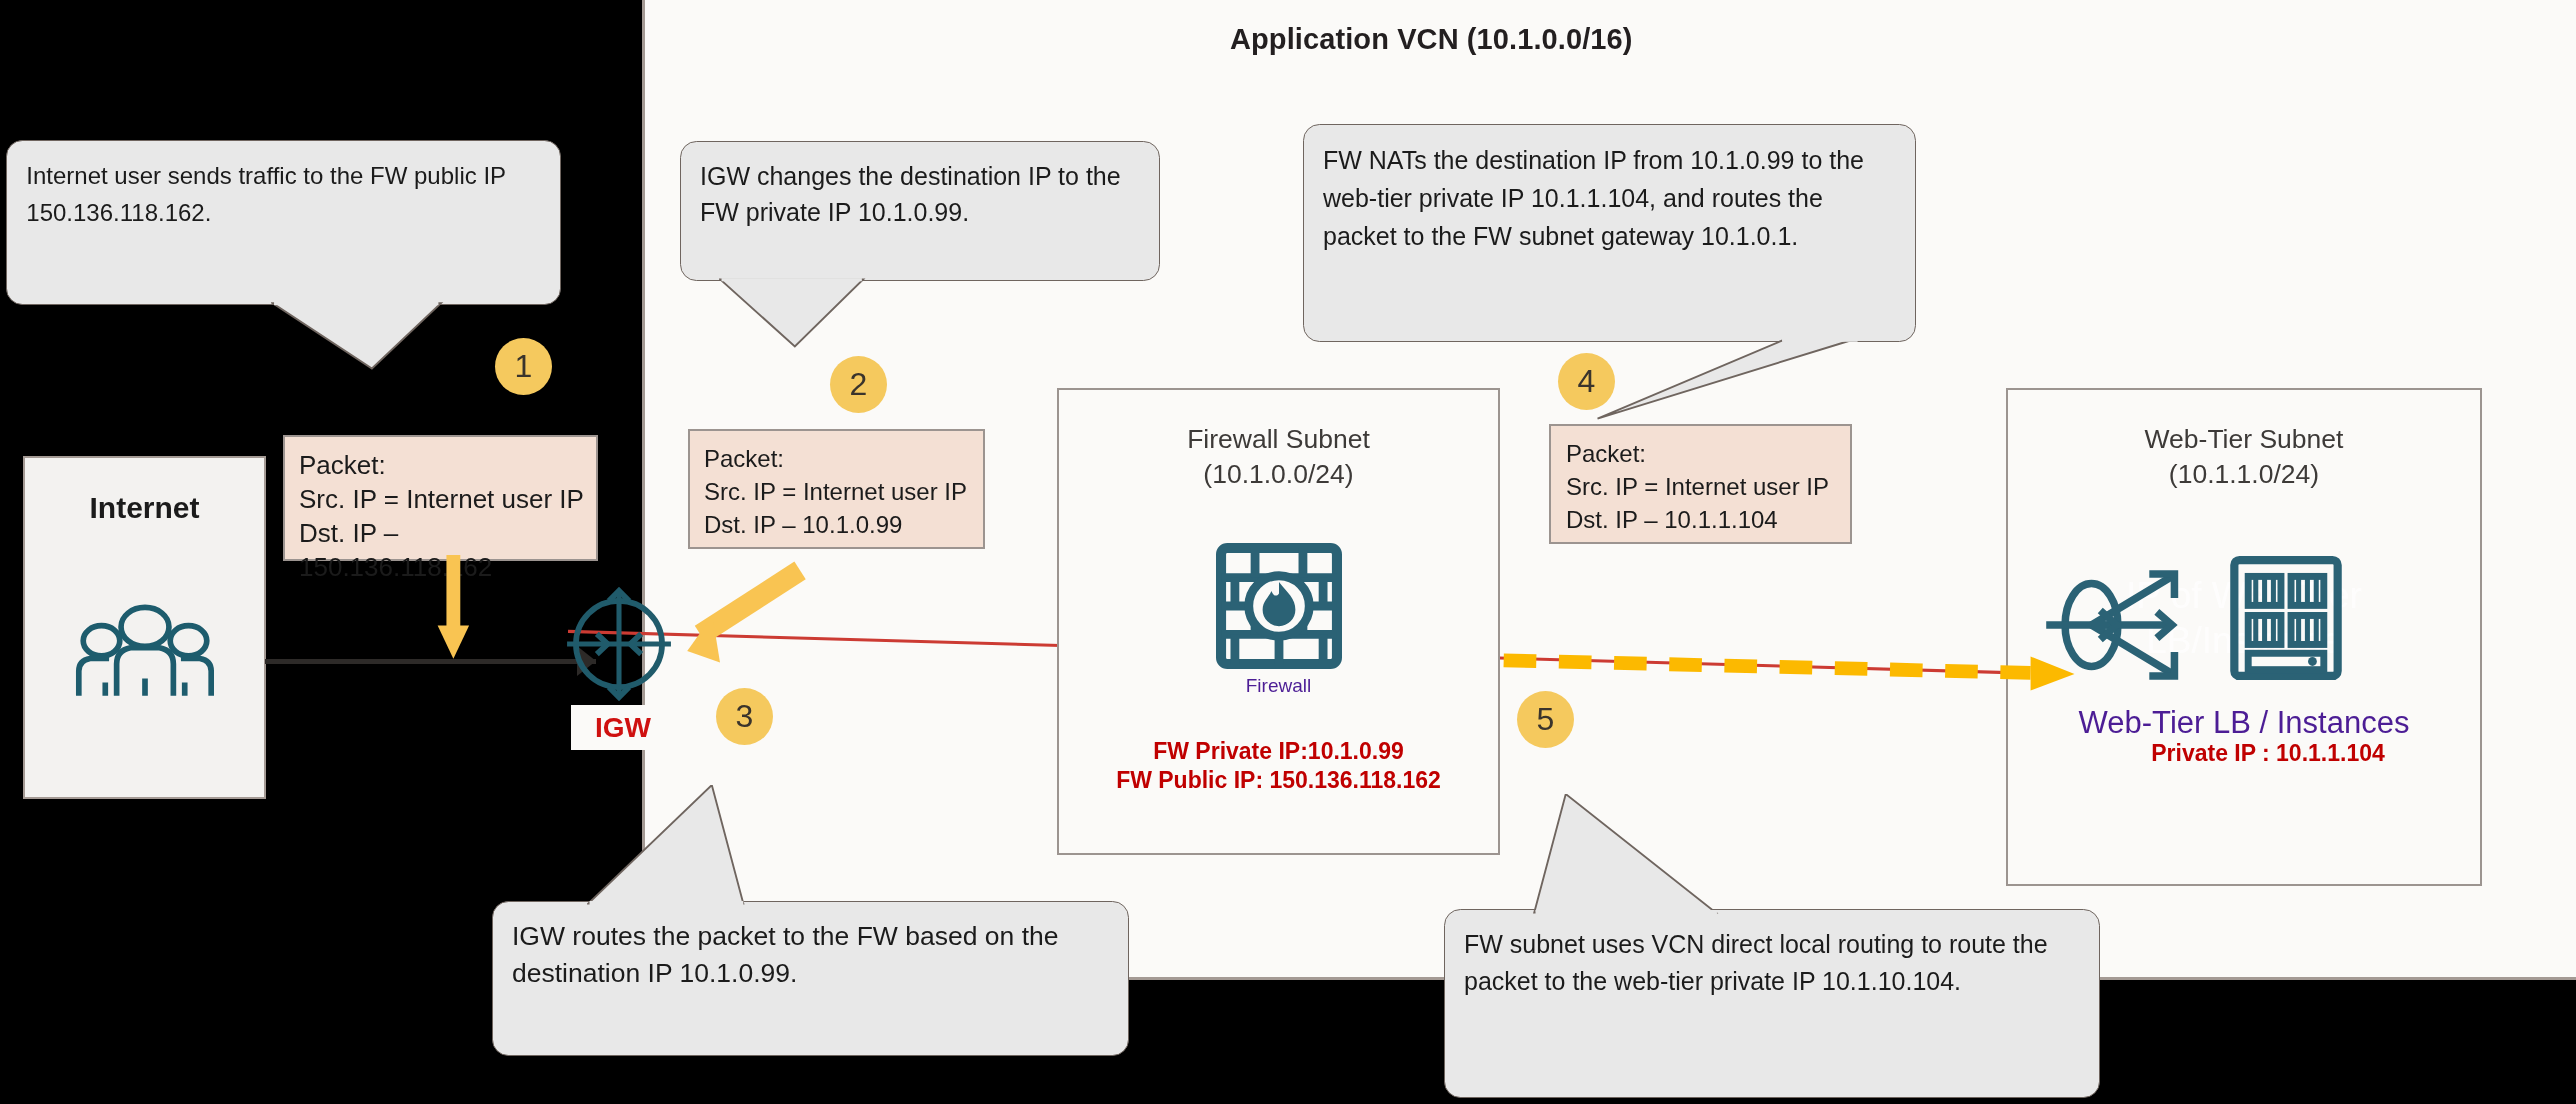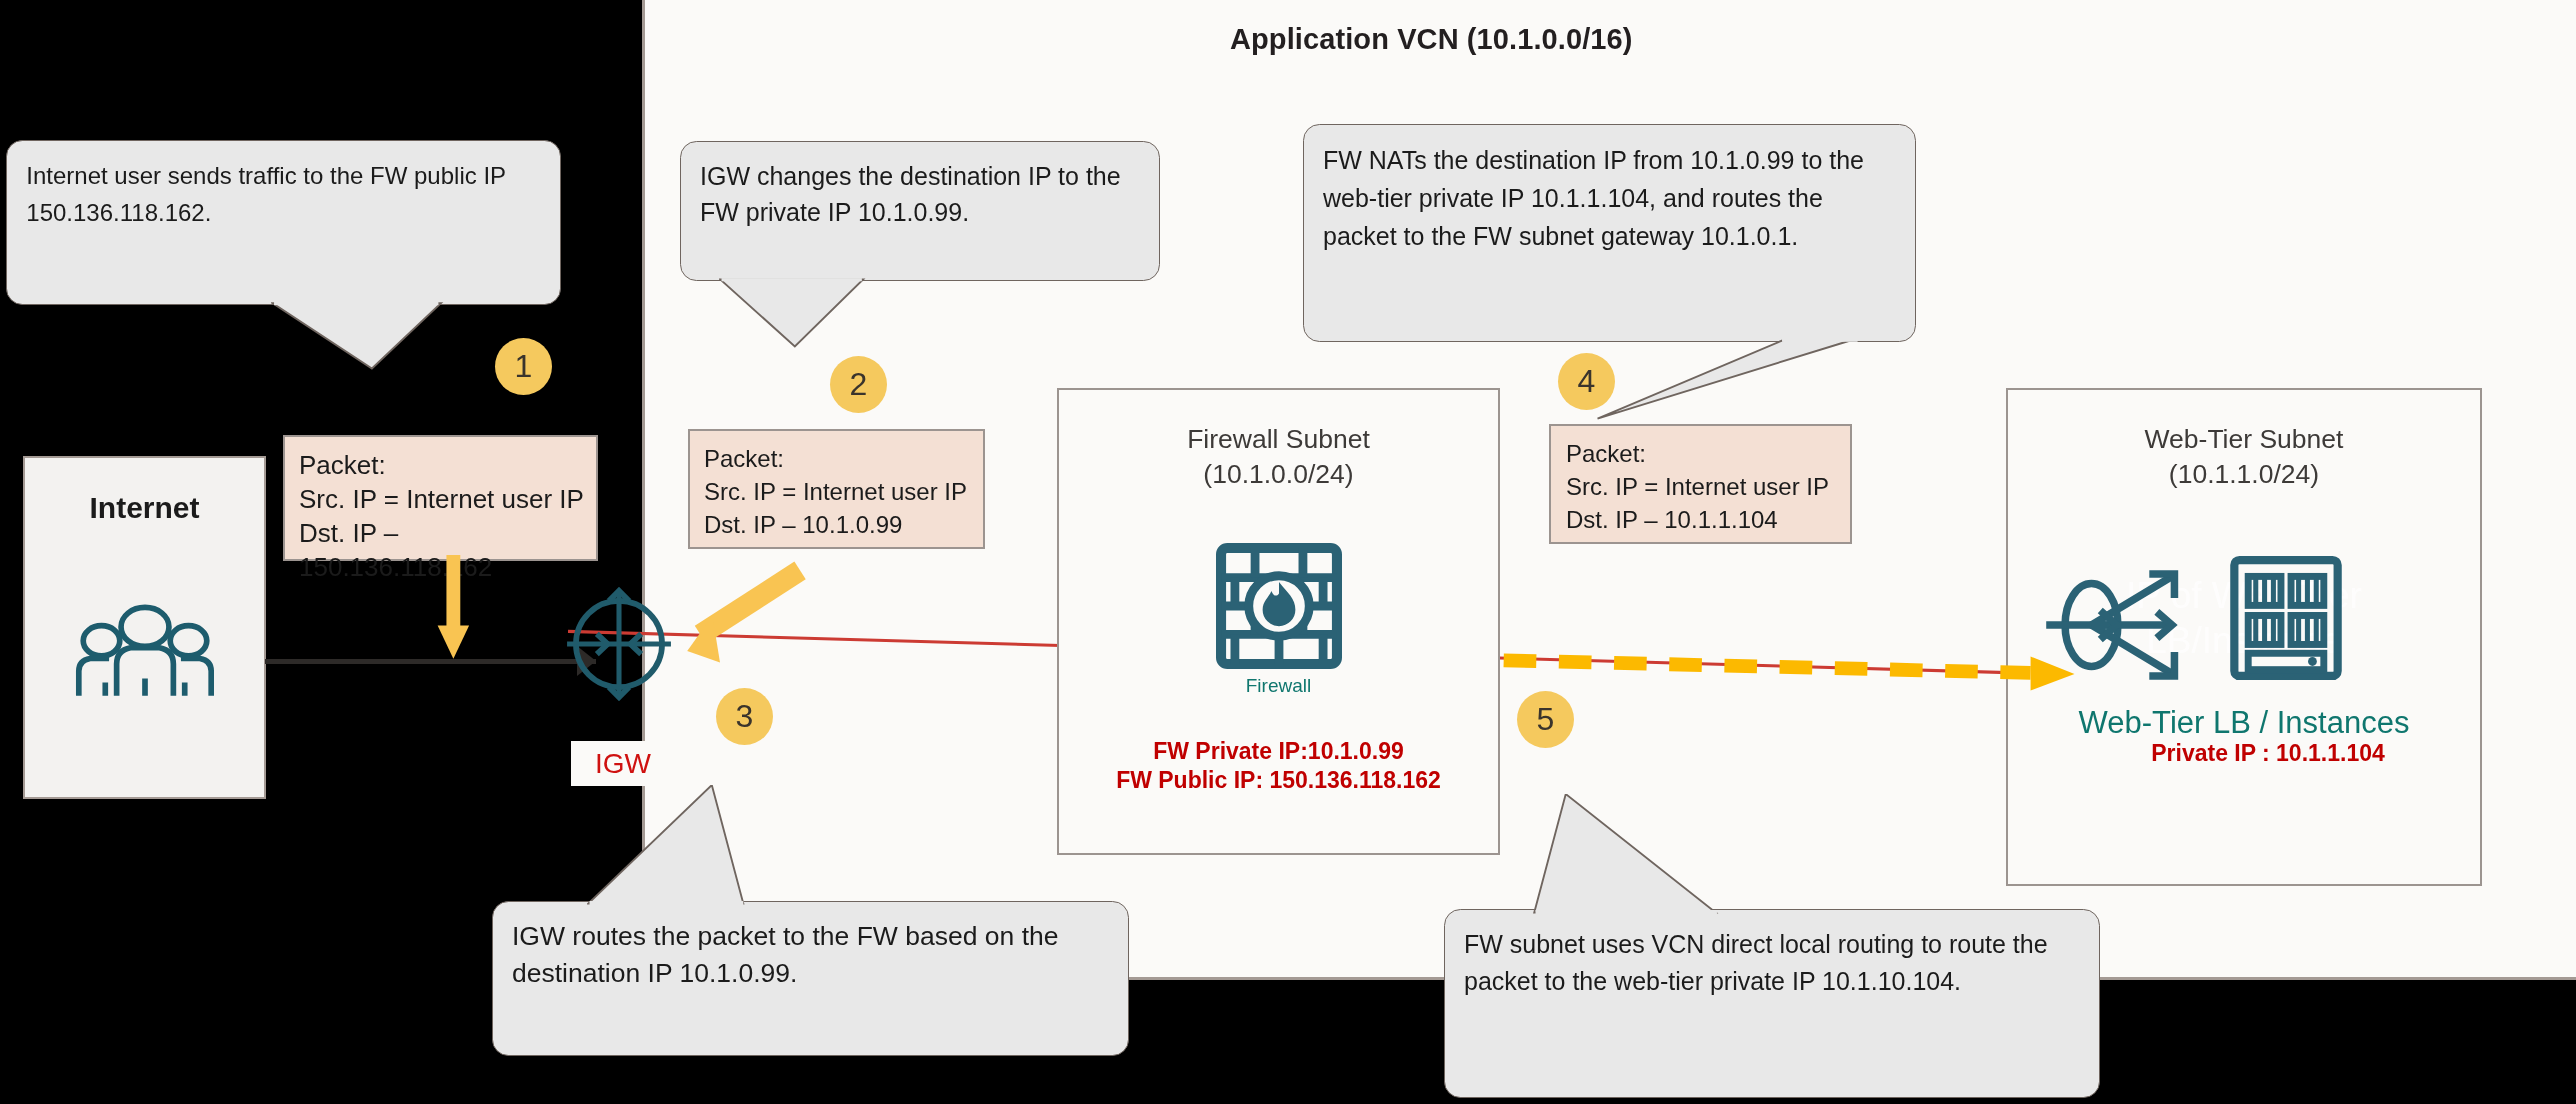--- a/index.html
+++ b/index.html
@@ -47,22 +47,22 @@
     border-left:19px solid #2d2a28;
   }
   
   #red-line{
     position:absolute;left:568px;top:625px;width:1590px;height:57px;
   }
   
   #igw-icon{position:absolute;left:562px;top:587px;width:114px;height:114px;}
   #igw-label{
     position:absolute;left:571px;top:705px;width:104px;height:45px;
-    background:#fbfaf8;color:#cf1110;font-weight:normal;font-size:28px;
-    display:flex;align-items:center;justify-content:center;margin-top:36px;
+    background:#fbfaf8;color:#cf1110;font-weight:bold;font-size:28px;
+    display:flex;align-items:center;justify-content:center;
   }
   
   .packet-box{
     position:absolute;background:#f4e0d4;border:2.5px solid #9c9490;
     box-sizing:border-box;color:#1b1b1b;
   }
   .pk-line{white-space:nowrap;}
   #packet-1{left:283px;top:435px;width:315px;height:126px;font-size:26px;line-height:34px;padding:11.4px 0 0 14px;overflow:visible;}
   #packet-2{left:688px;top:429px;width:297px;height:120px;font-size:24px;line-height:33px;padding:11.4px 0 0 14px;}
   #packet-3{left:1549px;top:424px;width:303px;height:120px;font-size:24px;line-height:33px;padding:11.4px 0 0 15px;}
@@ -71,21 +71,21 @@
     position:absolute;background:#fbfaf8;border:2.5px solid #9c9490;box-sizing:border-box;
   }
   #fw-subnet{left:1057px;top:388px;width:443px;height:467px;}
   #web-subnet{left:2006px;top:388px;width:476px;height:498px;}
   .subnet-title{
     position:absolute;left:0;top:32px;width:100%;text-align:center;
     font-size:26.5px;line-height:35px;color:#3d3a38;
   }
   .node-caption{
     position:absolute;left:0;width:100%;text-align:center;
-    font-size:19px;color:#0f766e;
+    font-size:19px;color:#4c1d95;
   }
   .red-ip{
     position:absolute;left:0;width:100%;text-align:center;
     font-size:23px;line-height:29px;font-weight:bold;color:#c00000;
   }
   
   #web-watermark{
     position:absolute;left:0;top:183px;width:100%;text-align:center;
     font-size:37px;line-height:45px;color:#ffffff;opacity:.75;
     pointer-events:none;

